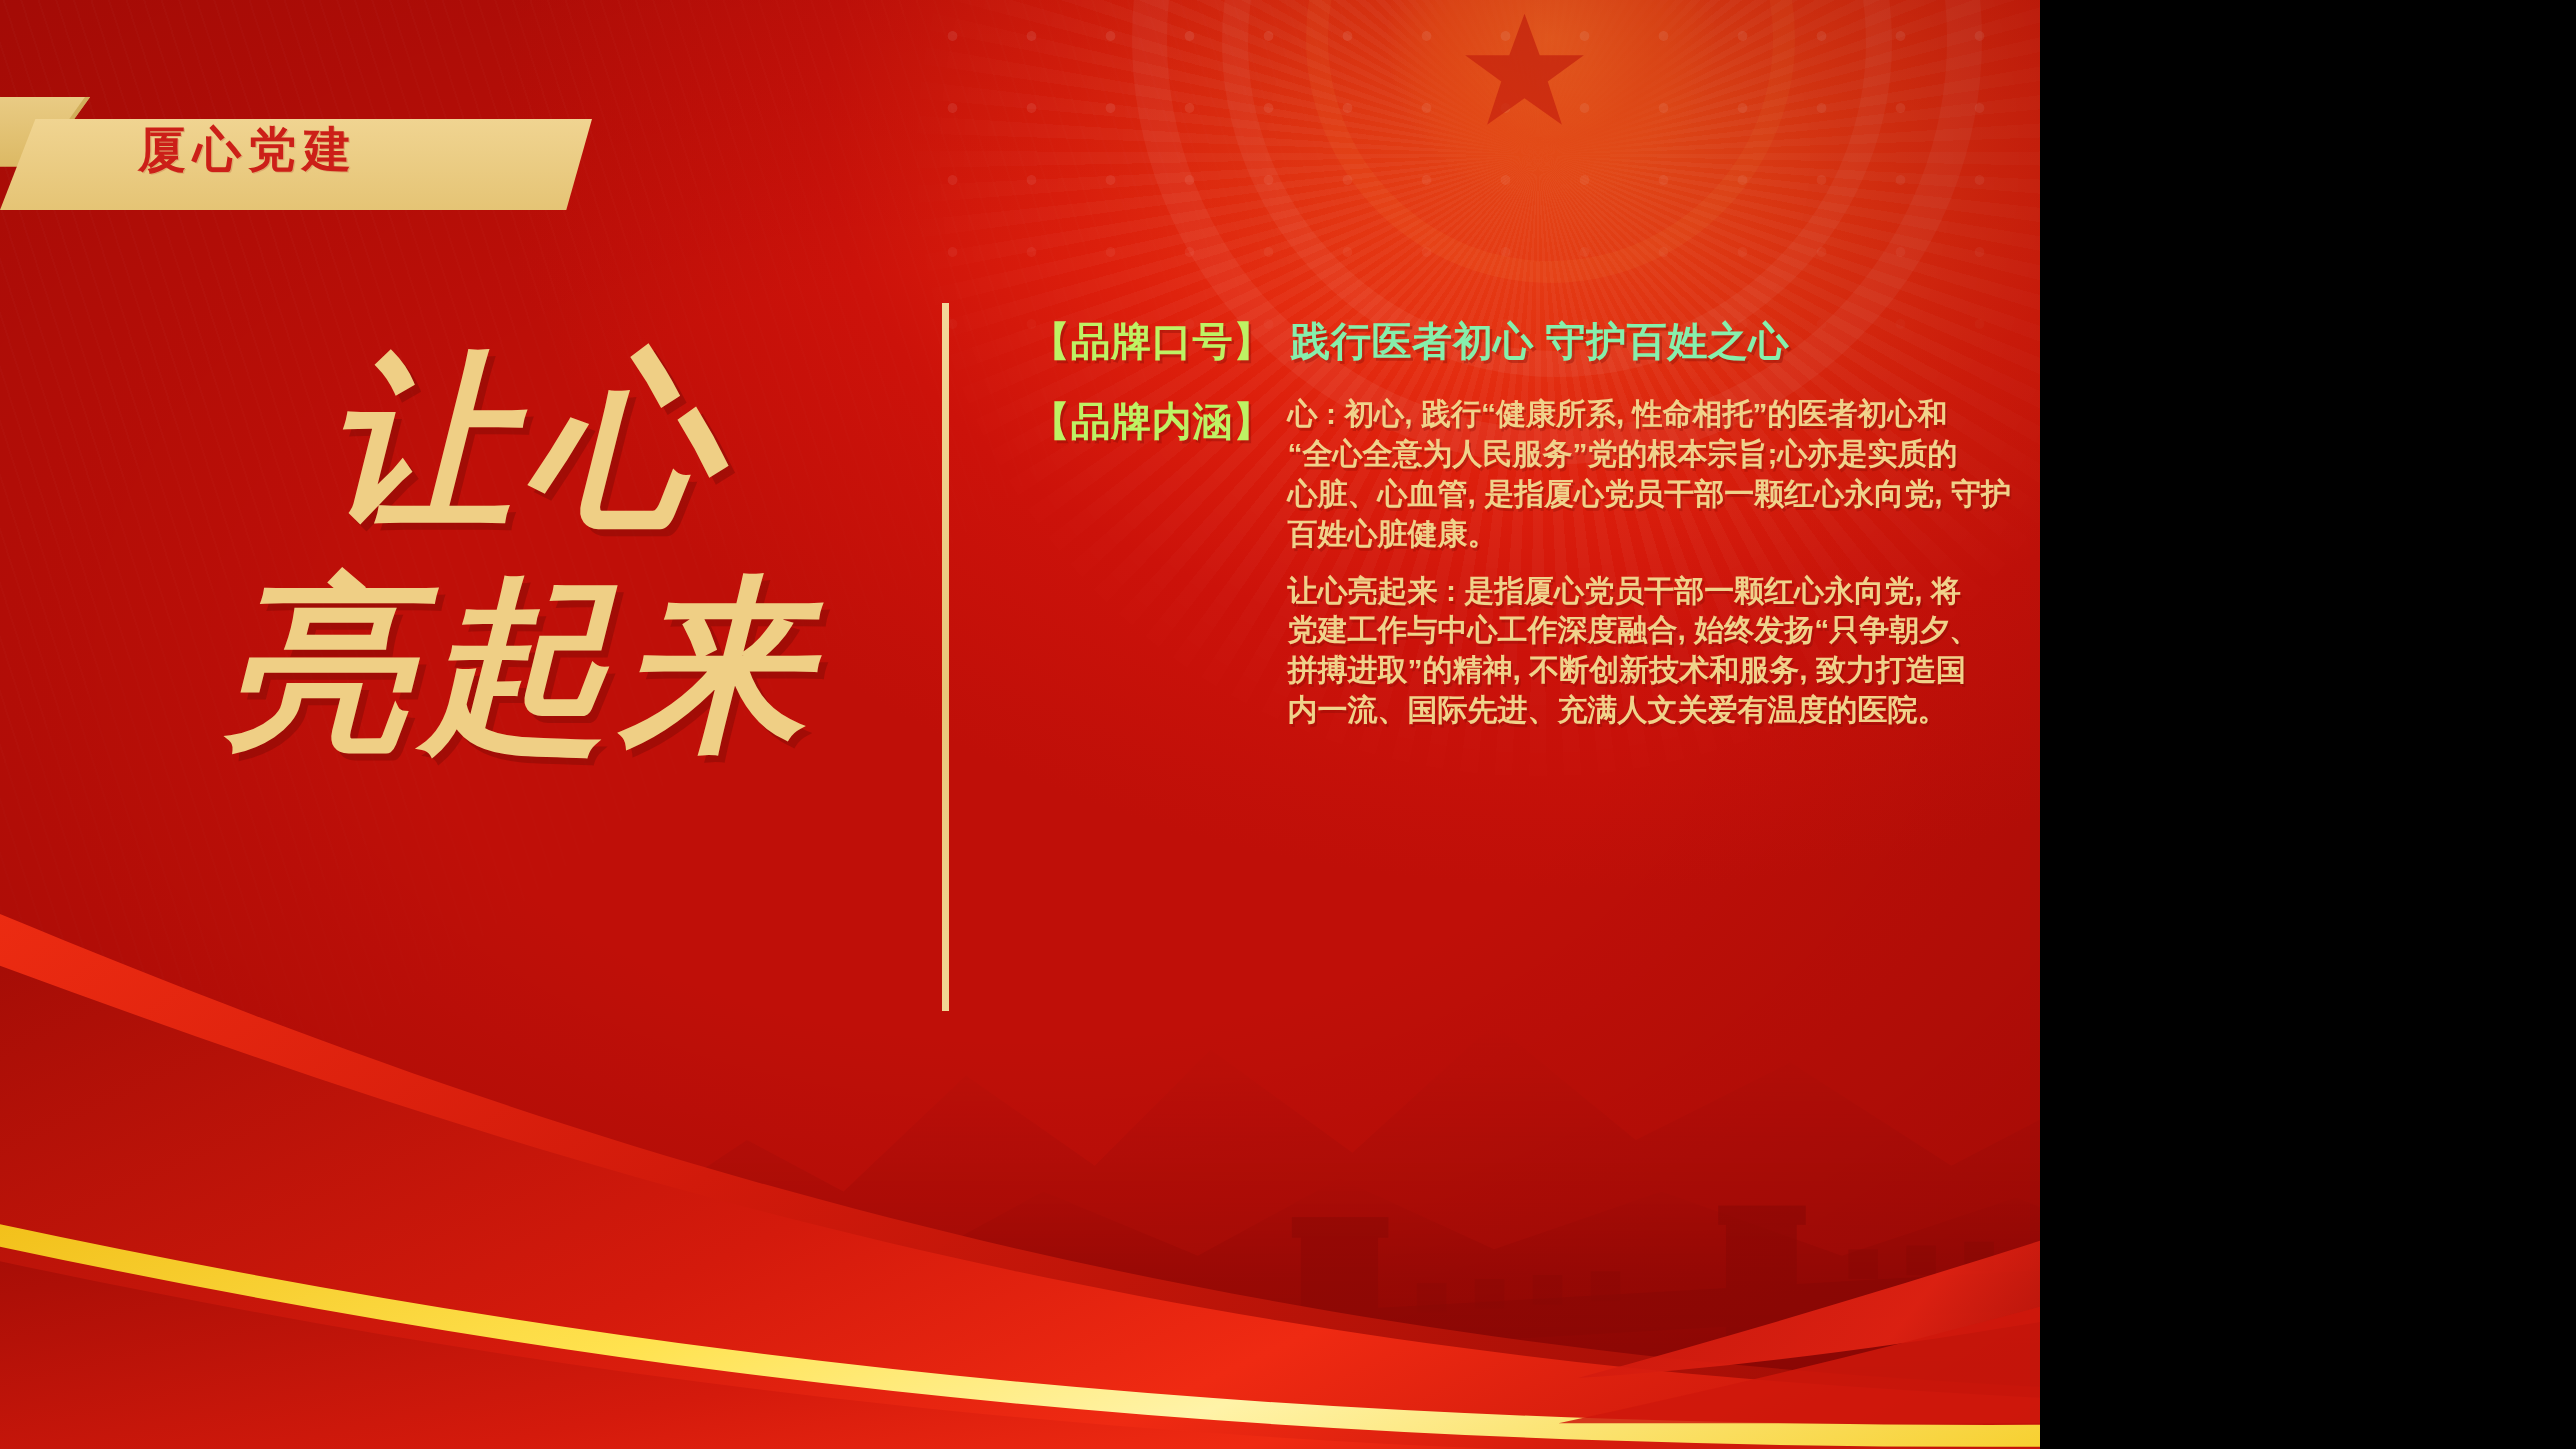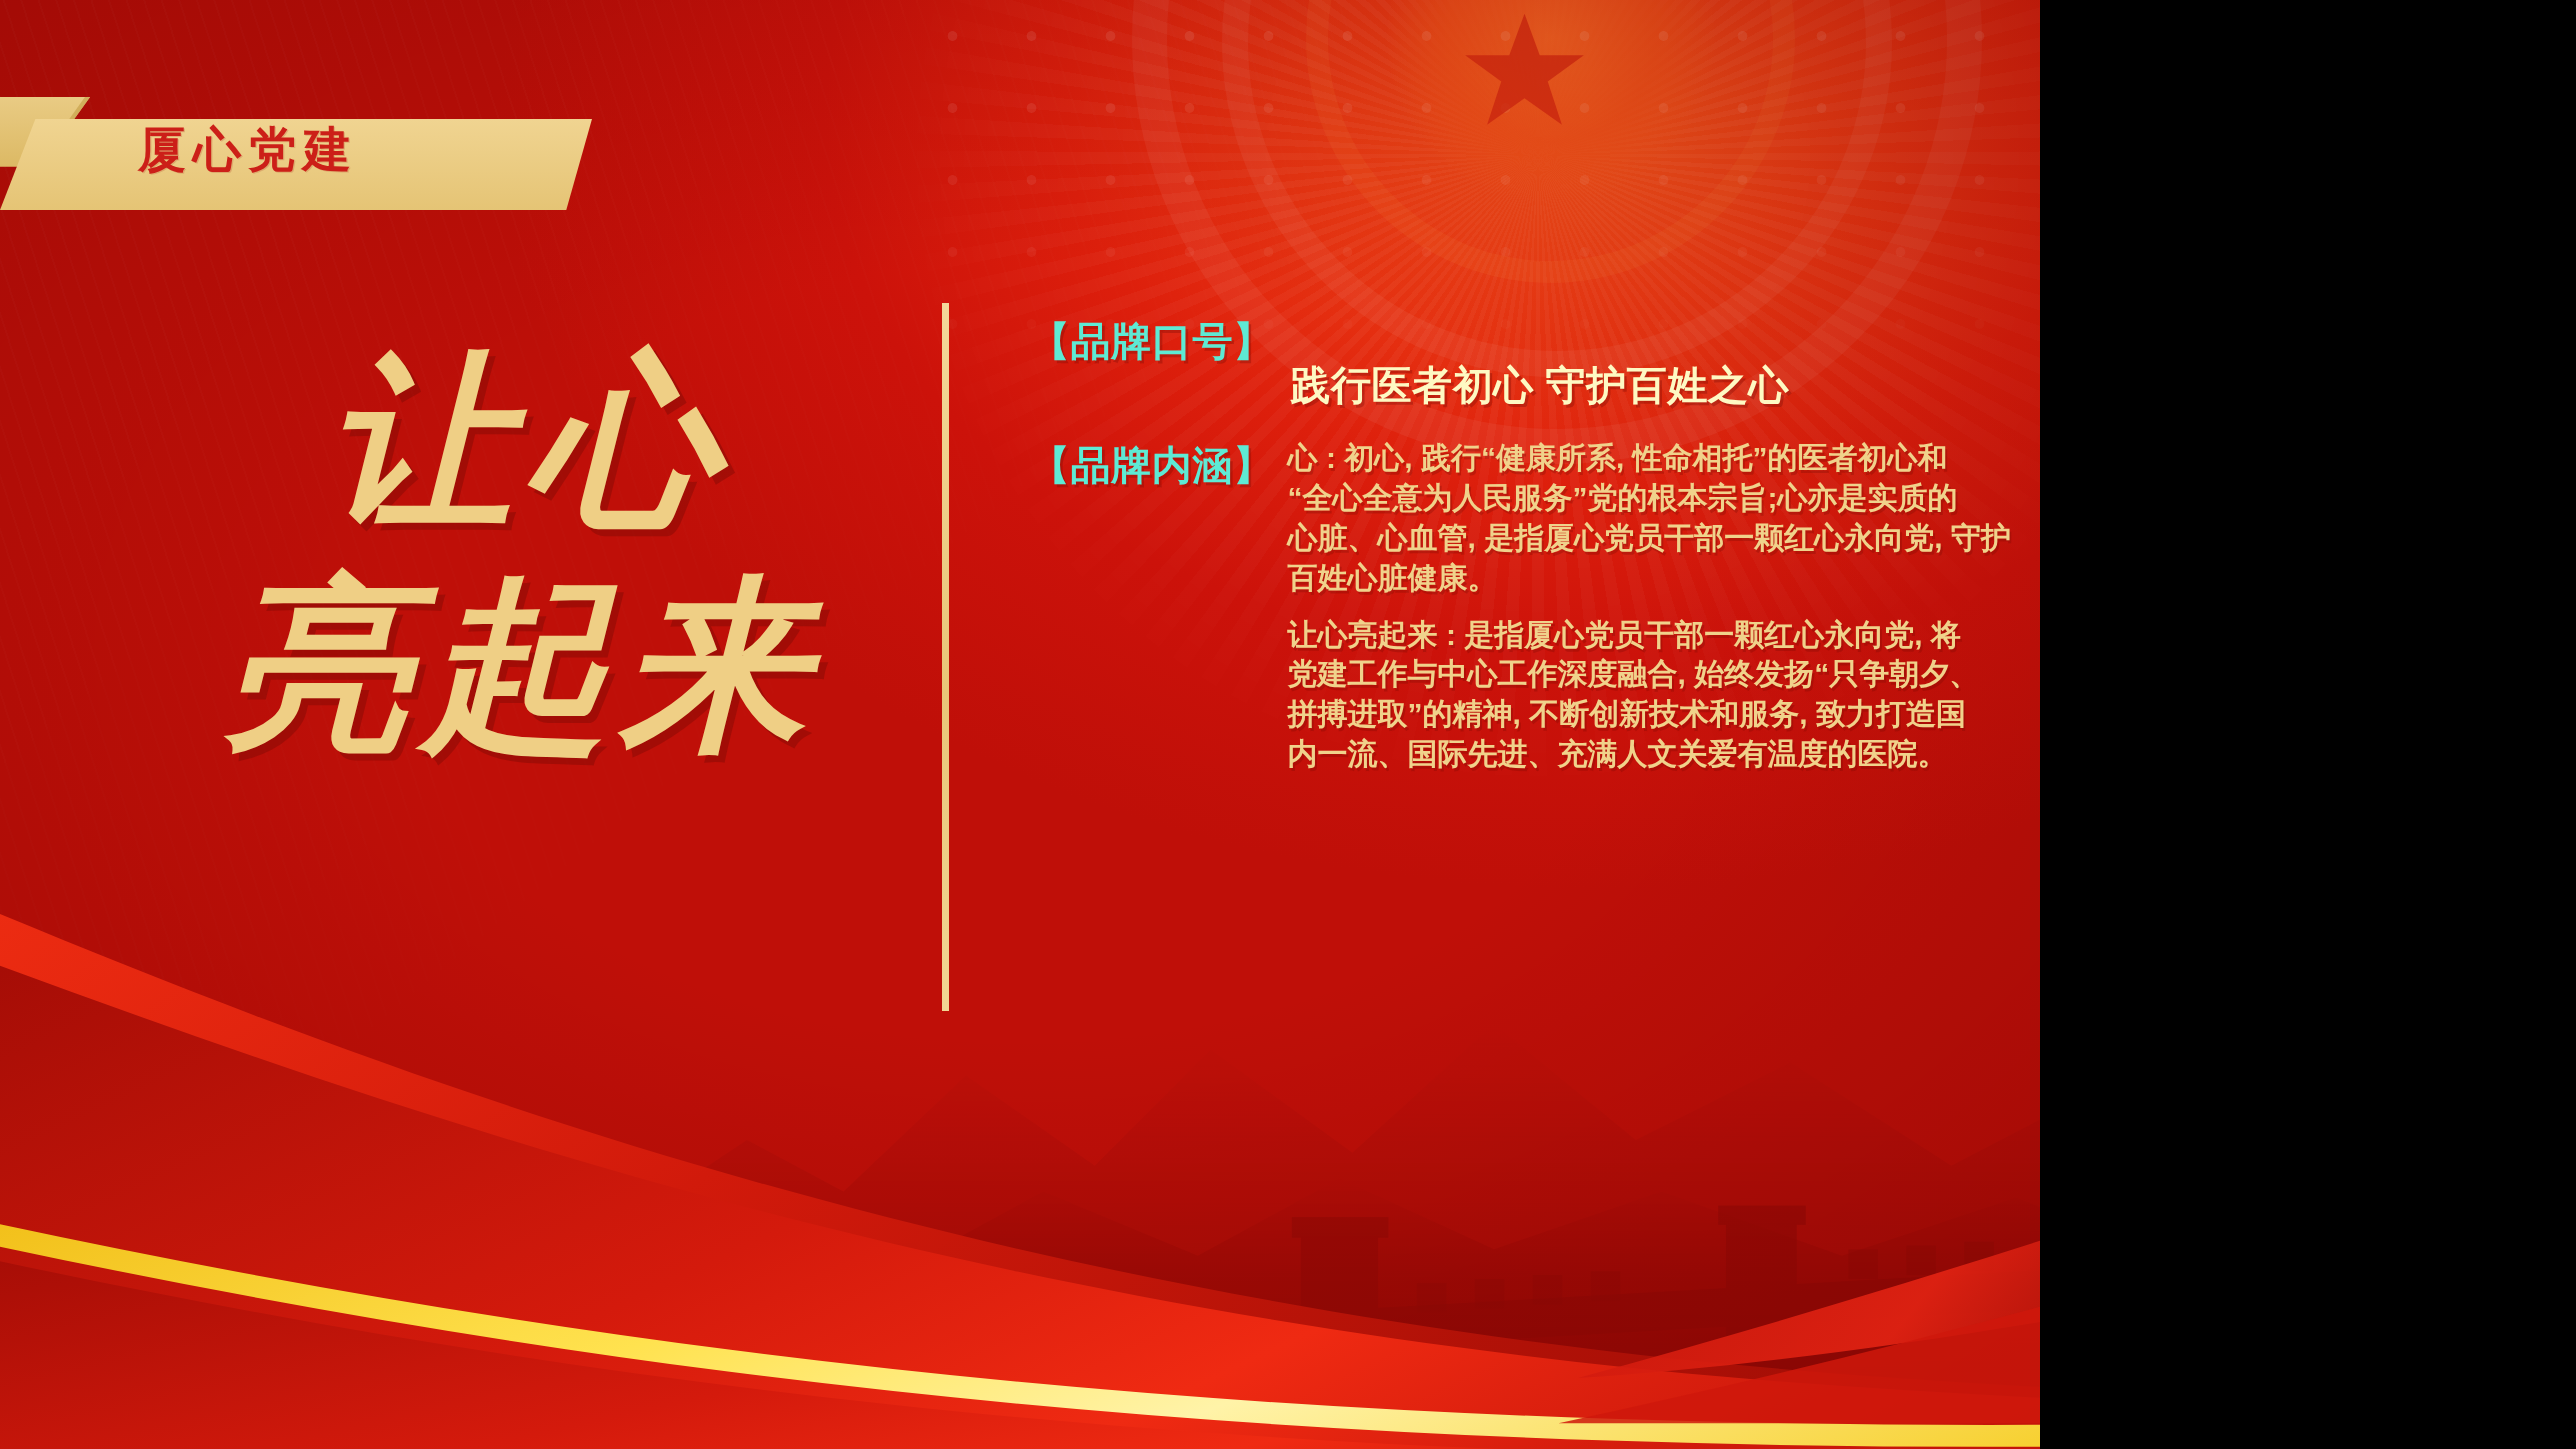--- a/index.html
+++ b/index.html
@@ -109,29 +109,28 @@
   
   .divider{
     position:absolute;left:942px;top:303px;width:7px;height:708px;
     background:linear-gradient(to bottom,#f4d89a,#e9c578 55%,#f2d694);
   }
 
   
   .content{position:absolute;left:1030px;top:314px;width:1494px;}
   .row{display:flex;align-items:flex-start;}
   .tag{
-    flex:0 0 auto;font-size:40px;font-weight:bold;color:#5eead4;
+    flex:0 0 auto;font-size:40px;font-weight:bold;color:#bef264;
     letter-spacing:0.6px;line-height:1.35;white-space:nowrap;
     text-shadow:2.6px 2.6px 0 rgba(122,9,4,.33);
   }
   .slogan{
-    font-size:40px;font-weight:bold;color:#fef9c3;letter-spacing:0.6px;
+    font-size:40px;font-weight:bold;color:#86efac;letter-spacing:0.6px;
     line-height:1.35;margin-left:16.7px;white-space:nowrap;
     text-shadow:2.6px 2.6px 0 rgba(122,9,4,.33);
-    margin-top:44px;
   }
   .body-block{margin-top:26px;}
   .body-col{margin-left:14px;}
   .para{margin:0;}
   .para + .para{margin-top:17px;}
   .bline{
     font-size:30px;line-height:1.33;color:#f0d28b;font-weight:600;
     letter-spacing:0px;white-space:nowrap;
     text-shadow:1.9px 2.6px 0 rgba(122,9,4,.30);
   }

